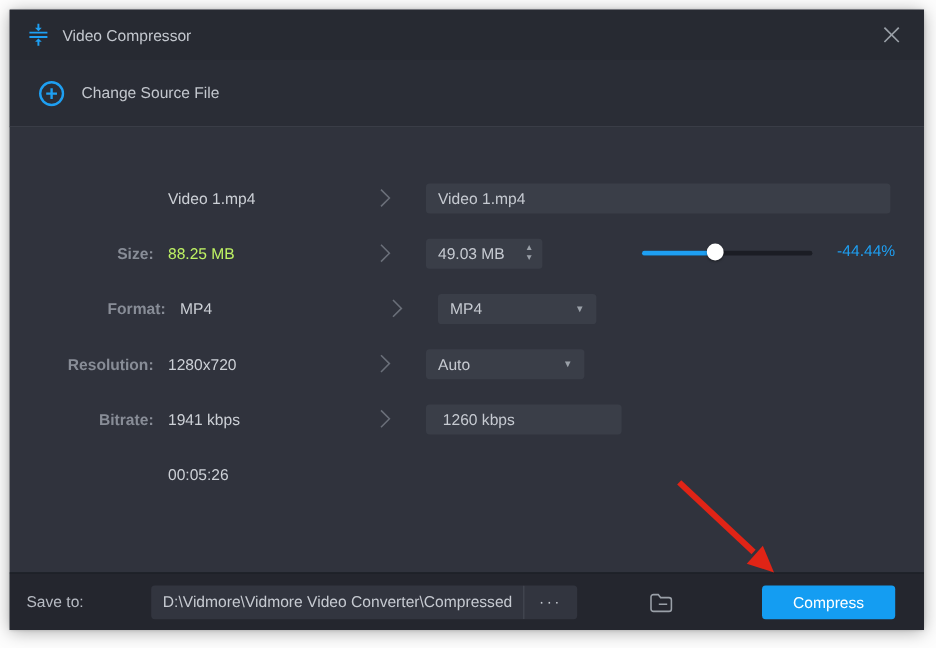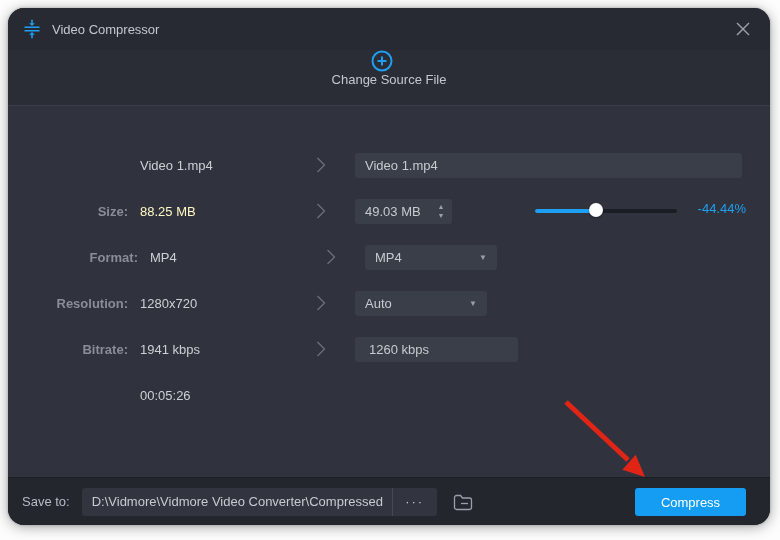--- a/index.html
+++ b/index.html
@@ -1,44 +1,44 @@
 <!DOCTYPE html>
 <html><head>
 <meta charset="utf-8">
 <style>
   * { margin:0; padding:0; box-sizing:border-box; }
   html,body { width:780px; height:540px; background:#fdfdfd; font-family:"Liberation Sans", sans-serif; overflow:hidden; }
   .stage { position:relative; width:780px; height:540px; }
 
   .window {
     position:absolute; left:8px; top:8px; width:762px; height:517px;
-    background:#30333d; border-radius:16px; overflow:hidden;
+    background:#30333d; border-radius:0; overflow:hidden;
     box-shadow:0 2px 14px rgba(0,0,0,0.35), 0 0 3px rgba(0,0,0,0.25);
   }
 
   
   .titlebar { position:absolute; left:0; top:0; right:0; height:42px; background:#272a32; display:flex; align-items:center; padding:0 14px; }
   .app-icon { width:20px; height:20px; margin-right:10px; flex:0 0 auto; }
   .title { color:#c3c7ce; font-size:13px; }
   .close-btn { margin-left:auto; width:26px; height:26px; display:flex; align-items:center; justify-content:center; cursor:pointer; }
   .close-btn svg { stroke:#9aa0a8; }
 
   
-  .source-band { position:absolute; left:0; top:42px; right:0; height:56px; background:#2a2d36; border-bottom:1px solid #3a3d47; display:flex; align-items:center; padding:0 24px;flex-direction:column; }
+  .source-band { position:absolute; left:0; top:42px; right:0; height:56px; background:#2a2d36; border-bottom:1px solid #3a3d47; display:flex; align-items:center; padding:0 24px; }
   .plus-icon { width:22px; height:22px; margin-right:14px; }
   .source-label { color:#c3c7ce; font-size:13px; }
 
   
   .main { position:absolute; left:0; top:99px; right:0; bottom:48px; }
   .row { position:absolute; left:0; right:0; height:26px; display:flex; align-items:center; }
   .row-name { top:45px; } .row-size { top:91px; } .row-format { top:137px;margin-left:10px; }
   .row-resolution { top:183px; } .row-bitrate { top:229px; } .row-duration { top:275px; }
   .flabel { position:absolute; left:0; width:120px; text-align:right; color:#888d97; font-size:13px; font-weight:bold; }
   .fvalue { position:absolute; left:132px; color:#ccd0d6; font-size:13px; }
-  .fvalue.accent { color:#fef9c3; }
+  .fvalue.accent { color:#bef264; }
   .chev { position:absolute; left:308px; top:4px; }
   .ctrl { position:absolute; left:347px; }
 
   .tinput { background:#3a3e48; border:none; border-radius:3px; height:25px; color:#c6cad1; font-size:13px; font-family:"Liberation Sans", sans-serif; padding:0 10px; outline:none; }
   .name-input { width:387px; }
   .size-input { width:97px; padding-right:24px; }
   .bitrate-input { width:163px; padding-left:14px; }
 
   .spin { position:absolute; left:423px; top:1px; width:20px; height:24px; display:flex; flex-direction:column; align-items:center; justify-content:center; gap:2px; }
   .spin span { color:#9aa0a8; font-size:7px; line-height:7px; cursor:pointer; }
@@ -49,21 +49,21 @@
   .slider .thumb { position:absolute; top:-5px; width:14px; height:14px; margin-left:-7px; background:#ffffff; border-radius:50%; box-shadow:0 1px 2px rgba(0,0,0,0.4); cursor:pointer; }
   .reduction { position:absolute; left:676px; width:62px; text-align:right; color:#1e9ff2; font-size:13px; top:3px; }
 
   .dropdown { width:132px; height:25px; background:#3a3e48; border-radius:3px; display:flex; align-items:center; padding:0 10px; cursor:pointer; }
   .dropdown .dd-text { color:#c6cad1; font-size:13px; flex:1; }
   .dropdown .dd-arrow { color:#9aa0a8; font-size:8px; }
 
   .preview-btn { position:absolute; left:312px; top:0; width:186px; height:26px; background:transparent; border:1px solid #1e9ff2; border-radius:3px; color:#1e9ff2; font-size:13px; font-family:"Liberation Sans", sans-serif; cursor:pointer; }
 
   
-  .footer { position:absolute; left:0; right:0; bottom:0; height:48px; background:#24262e; border-top:1px solid #1c1e25; display:flex; align-items:center; padding:0 14px; }
+  .footer { position:absolute; left:0; right:0; bottom:0; height:48px; background:#24262e; border-top:1px solid #1c1e25; display:flex; align-items:center; padding:0 14px;gap:44px; }
   .saveto { color:#b7bbc3; font-size:13px; margin-right:12px; }
   .path-group { display:flex; align-items:stretch; height:28px; background:#32353f; border-radius:3px; overflow:hidden; }
   .path-text { width:310px; color:#c6cad1; font-size:13px; display:flex; align-items:center; padding:0 10px; white-space:nowrap; overflow:hidden; }
   .browse-btn { width:45px; border-left:1px solid #454953; color:#c6cad1; display:flex; align-items:center; justify-content:center; font-size:13px; letter-spacing:2px; cursor:pointer; }
   .folder-btn { width:28px; height:28px; margin-left:12px; display:flex; align-items:center; justify-content:center; cursor:pointer; }
   .compress-btn { position:absolute; right:24px; top:10px; width:111px; height:28px; background:#149df2; border:none; border-radius:3px; color:#ffffff; font-size:13px; font-family:"Liberation Sans", sans-serif; cursor:pointer; }
 
   .arrow-overlay { position:absolute; left:558px; top:396px; width:100px; height:92px; z-index:20; pointer-events:none; }
 </style>
 </head>

